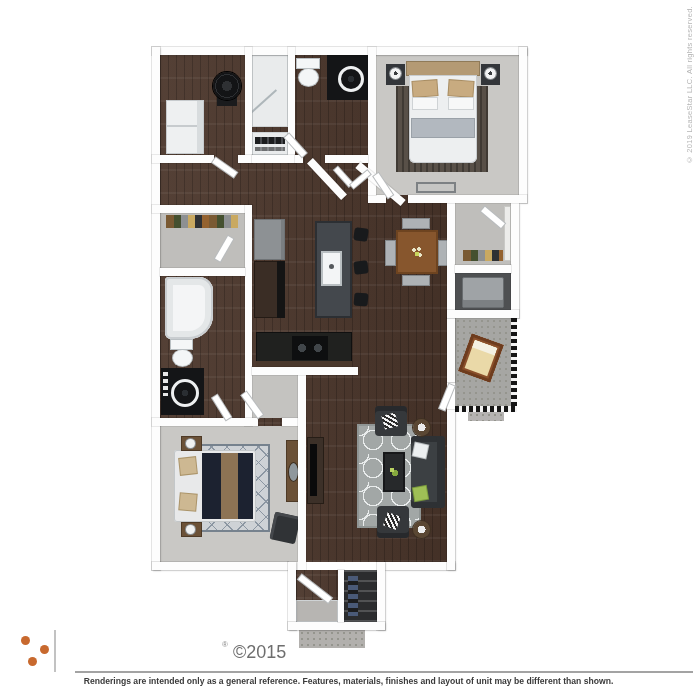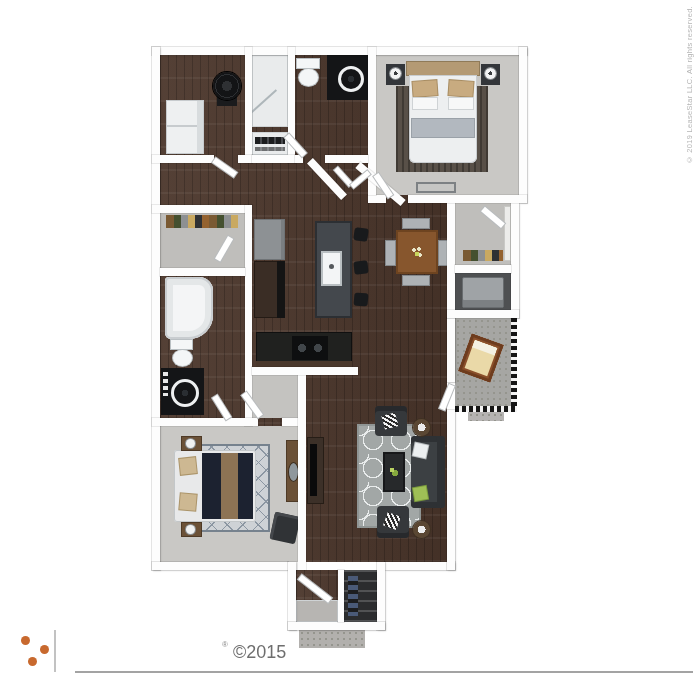--- a/index.html
+++ b/index.html
@@ -227,14 +227,15 @@
 
   <div id="watermark">© 2019 LeaseStar LLC. All rights reserved.</div>
 
   <div class="dot" style="left:21px;top:636px;background:#c8692e;"></div>
   <div class="dot" style="left:40px;top:645px;background:#c8692e;"></div>
   <div class="dot" style="left:28px;top:657px;background:#c8692e;"></div>
   <div class="abs" style="left:54px;top:630px;width:2px;height:42px;background:#c2c2c2;"></div>
   <div id="brandreg">®</div>
   <div id="brandyear">©2015</div>
   <div id="ruleline"></div>
+  <div id="disclaimer">Renderings are intended only as a general reference. Features, materials, finishes and layout of unit may be different than shown.</div>
 
 </div>
 
 </body></html>

